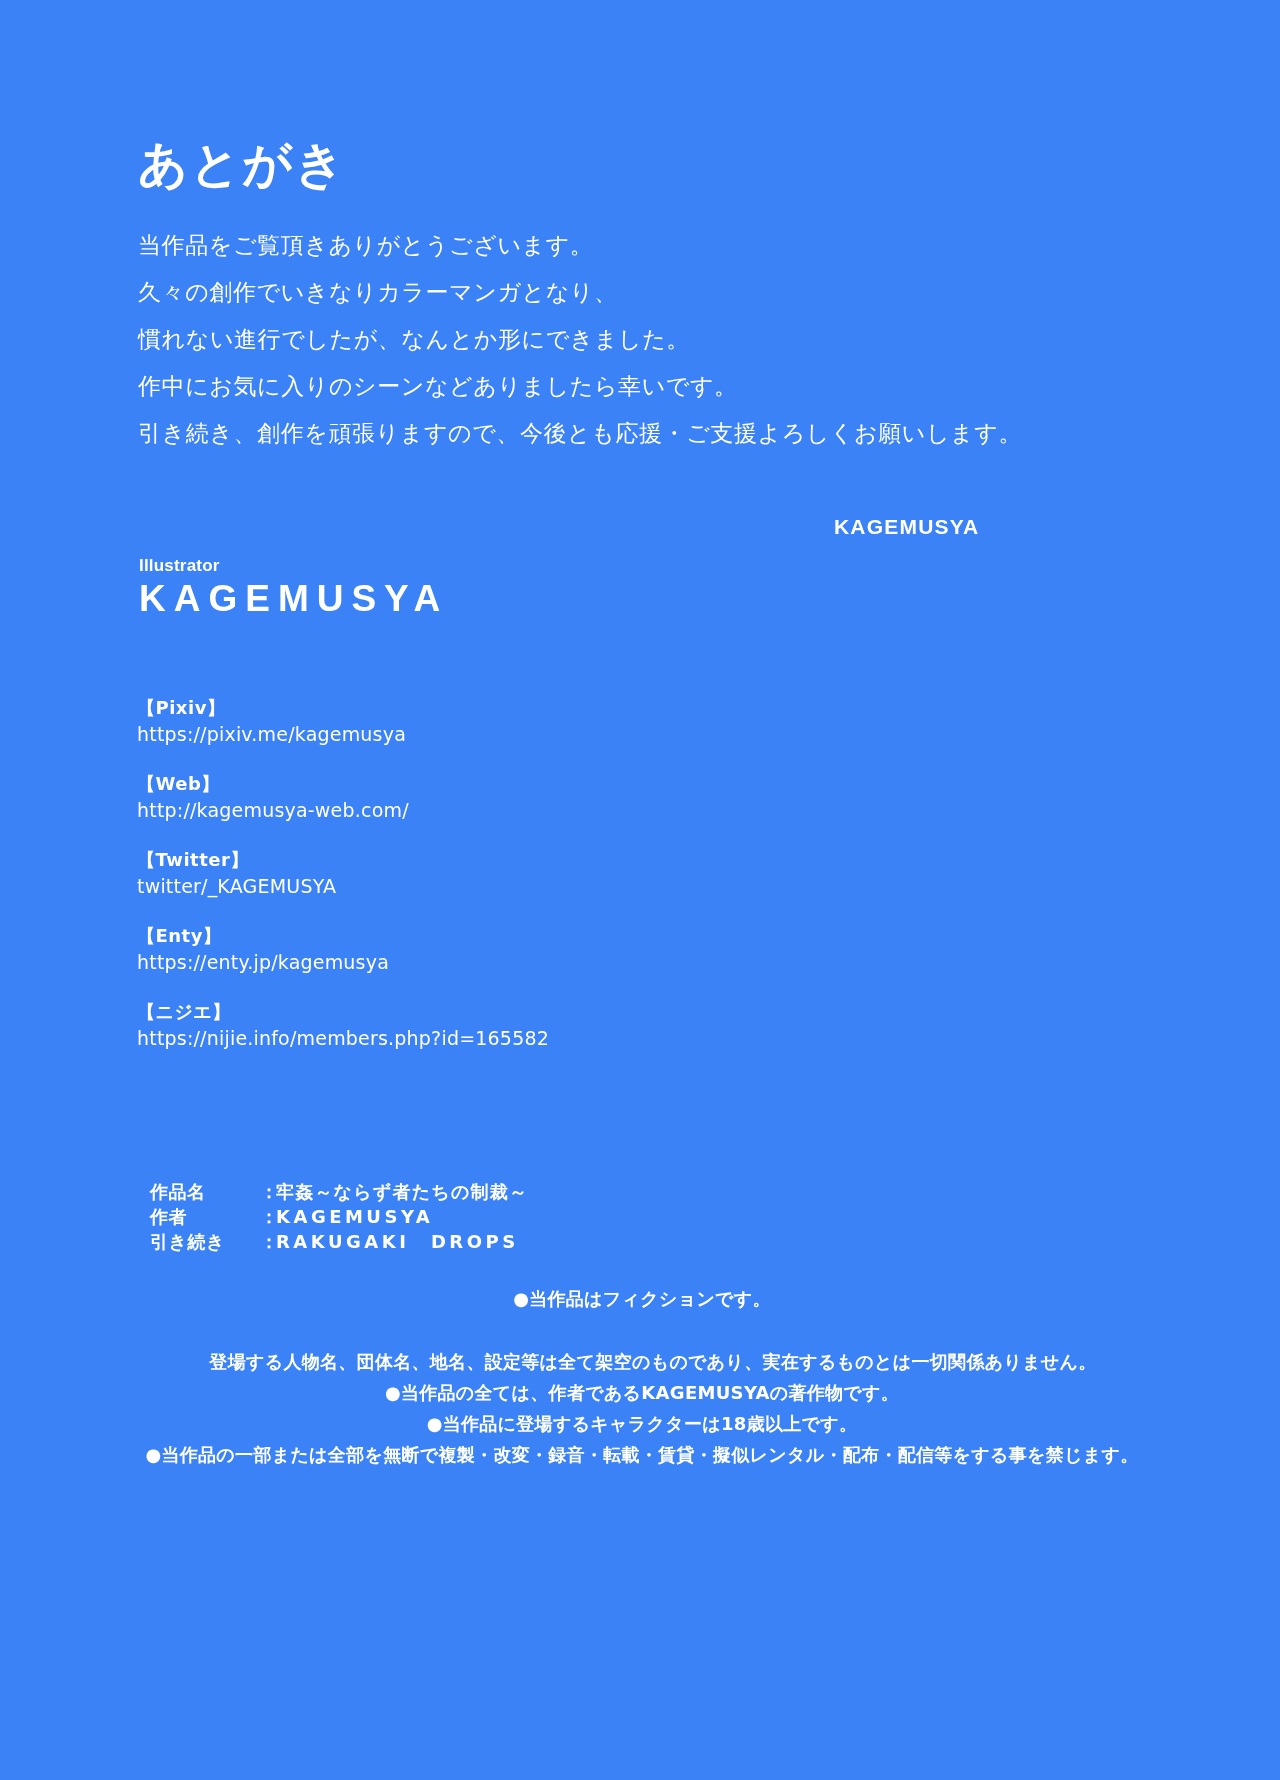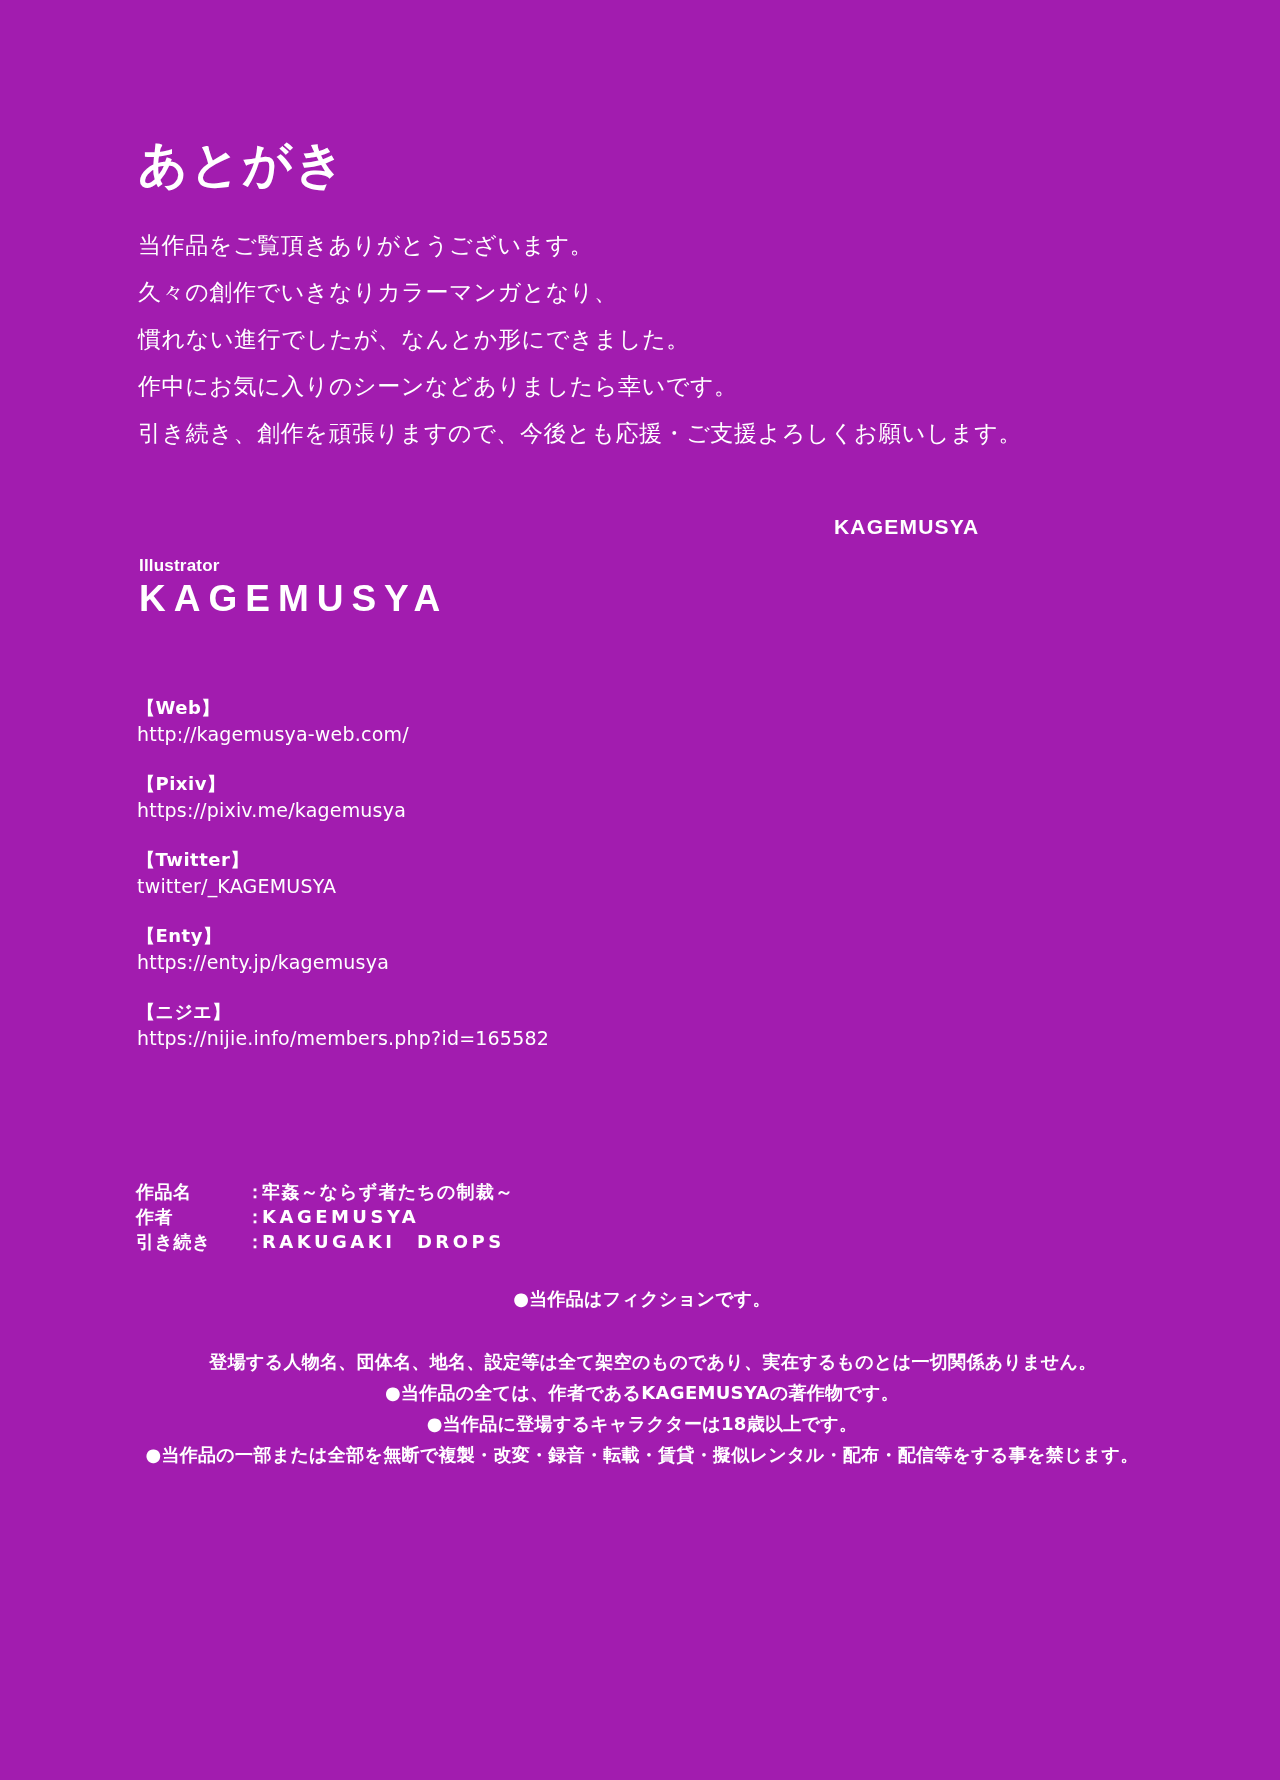--- a/index.html
+++ b/index.html
@@ -11,21 +11,21 @@
     width: 1280px;
     height: 1780px;
     position: relative;
     overflow: hidden;
     font-family: "Liberation Sans", sans-serif;
     color: #ffffff;
   }
   .page {
     position: absolute;
     inset: 0;
-    background: #a21caf;
+    background: #3b82f6;
   }
 
   
   .afterword-title {
     position: absolute;
     left: 138px;
     top: 140px;
     font-family: "DejaVu Sans", sans-serif;
     font-size: 49px;
     font-weight: 700;
@@ -112,21 +112,21 @@
     font-weight: 400;
     letter-spacing: 0.2px;
     line-height: 26px;
     color: #ffffff;
     white-space: nowrap;
   }
 
   
   .credits {
     position: absolute;
-    left: 136px;
+    left: 150px;
     top: 1179px;
   }
   .credit-row {
     display: flex;
     align-items: baseline;
     font-family: "DejaVu Sans", sans-serif;
     font-size: 18px;
     font-weight: 700;
     line-height: 25px;
     white-space: nowrap;
@@ -183,26 +183,26 @@
     <div class="line">引き続き、創作を頑張りますので、今後とも応援・ご支援よろしくお願いします。</div>
   </div>
 
   <div class="signature">KAGEMUSYA</div>
 
   <div class="illustrator-label">Illustrator</div>
   <div class="illustrator-name">KAGEMUSYA</div>
 
   <div class="links">
     <div class="link-group">
+      <div class="link-label">【Pixiv】</div>
+      <div class="link-url">https://pixiv.me/kagemusya</div>
+    </div>
+    <div class="link-group">
       <div class="link-label">【Web】</div>
       <div class="link-url">http://kagemusya-web.com/</div>
-    </div>
-    <div class="link-group">
-      <div class="link-label">【Pixiv】</div>
-      <div class="link-url">https://pixiv.me/kagemusya</div>
     </div>
     <div class="link-group">
       <div class="link-label">【Twitter】</div>
       <div class="link-url">twitter/_KAGEMUSYA</div>
     </div>
     <div class="link-group">
       <div class="link-label">【Enty】</div>
       <div class="link-url">https://enty.jp/kagemusya</div>
     </div>
     <div class="link-group">

